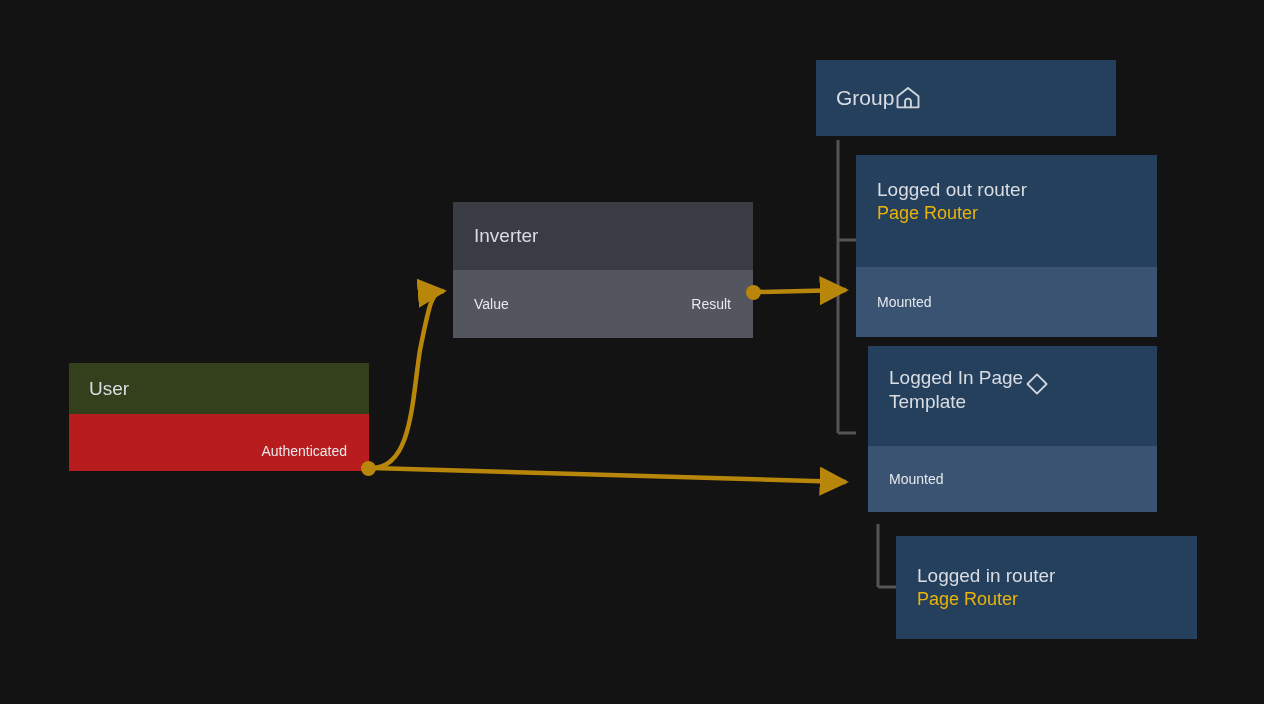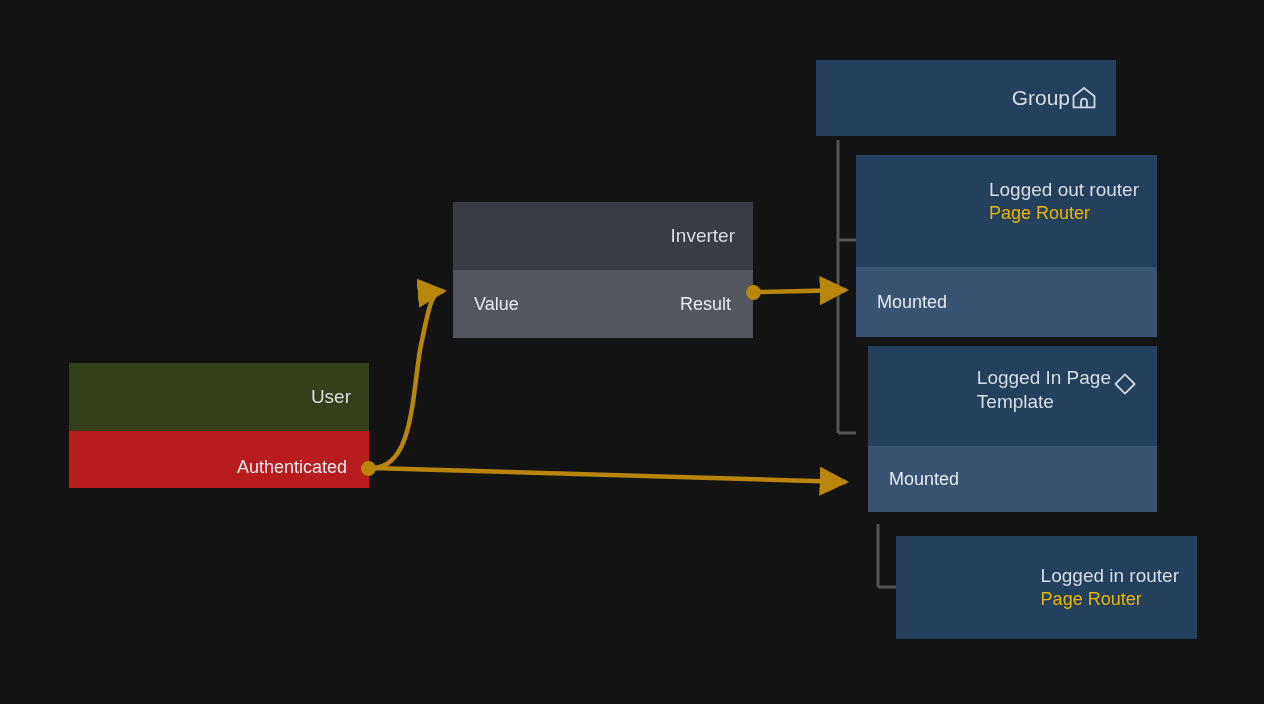--- a/index.html
+++ b/index.html
@@ -18,21 +18,21 @@
     -webkit-font-smoothing: antialiased;
   }
   .node {
     position: absolute;
     box-sizing: border-box;
   }
   .node-header {
     box-sizing: border-box;
     display: flex;
     align-items: center;
-    justify-content: flex-end;
+    justify-content: flex-start;
     width: 100%;
   }
   .node-title-wrap {
     display: flex;
     flex-direction: column;
     justify-content: center;
     min-width: 0;
   }
   .node-title {
     color: #d9dde3;
@@ -47,21 +47,21 @@
   }
   .node-row {
     box-sizing: border-box;
     display: flex;
     align-items: center;
     width: 100%;
     position: relative;
   }
   .row-label {
     color: #e6e9ed;
-    font-size: 18px;
+    font-size: 14px;
   }
   .row-label.right {
     margin-left: auto;
   }
   .icon-box {
     flex: 0 0 auto;
     width: 28px;
     height: 28px;
     display: flex;
     align-items: center;
@@ -137,23 +137,23 @@
     height: 68px;
     background: #53565e;
     padding: 0 22px 0 21px;
   }
 
   
   #node-user {
     left: 69px; top: 363px; width: 300px;
   }
   #node-user .node-header {
-    height: 68px;
+    height: 51px;
     background: #34401b;
-    padding: 0 18px 0 38px;
+    padding: 0 18px 0 20px;
   }
   #node-user .node-row {
     height: 57px;
     background: #b91c1c;
     padding: 16px 22px 0 21px;
   }
 
   
   #links {
     position: absolute;

